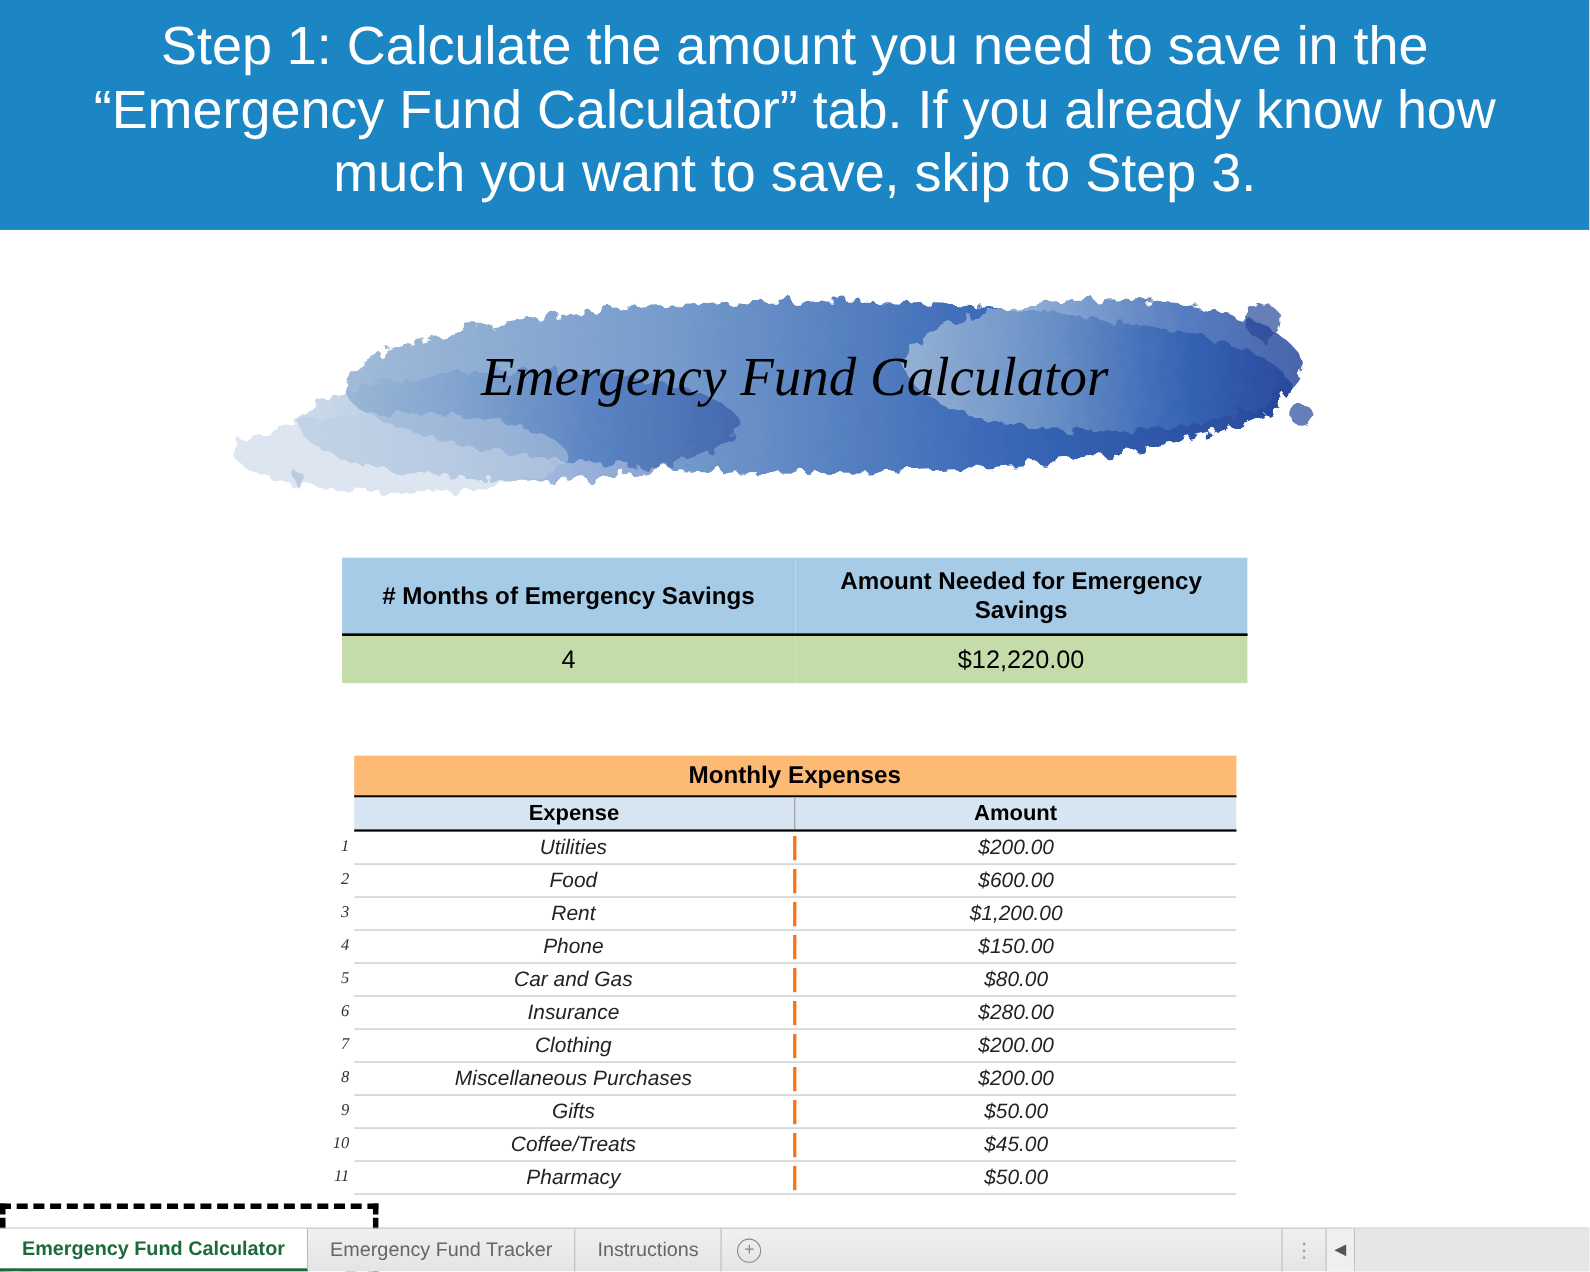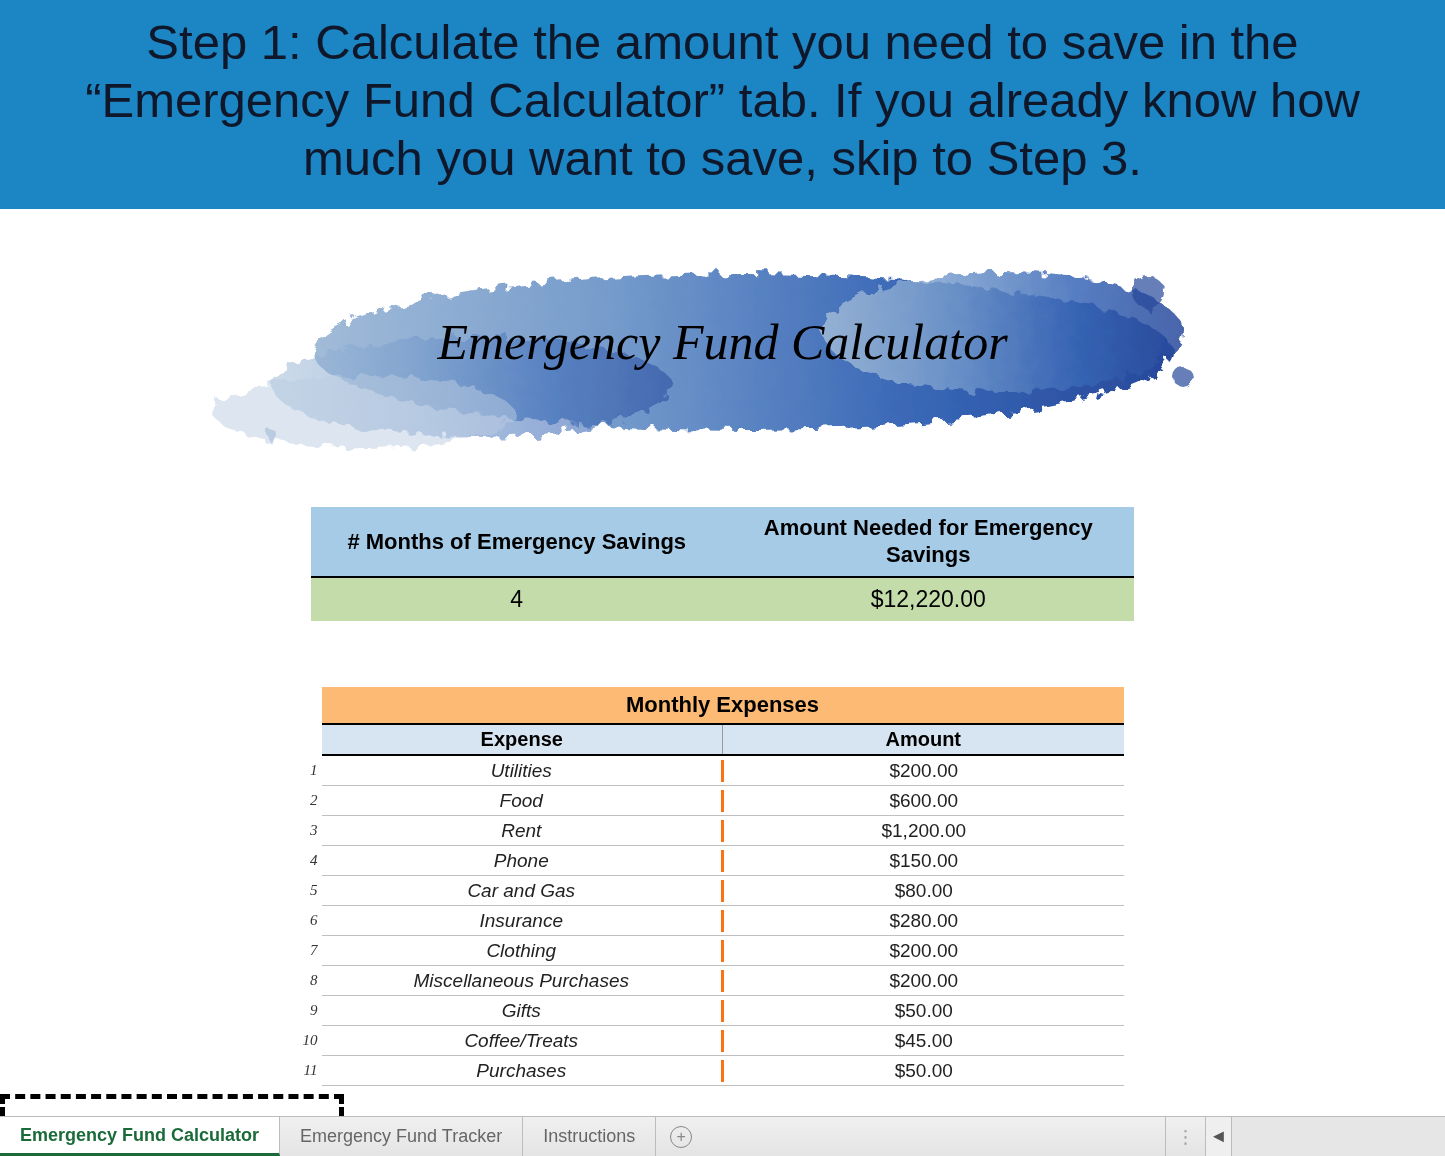--- a/index.html
+++ b/index.html
@@ -6,21 +6,21 @@
   body {
     width: 1445px;
     height: 1156px;
     background: #ffffff;
     font-family: "Segoe UI", Arial, sans-serif;
     overflow: hidden;
     position: relative;
   }
   .header-banner {
     background: #1c85c4;
-    color: #0f172a;
+    color: #ffffff;
     text-align: center;
     padding: 14px 30px 22px;
     font-family: "Century Gothic", "Segoe UI", Arial, sans-serif;
     font-size: 49px;
     line-height: 1.18;
     font-weight: 400;
   }
   .brush-wrap {
     position: relative;
     width: 100%;
@@ -119,20 +119,21 @@
   }
   .exp-row .cell-expense {
     flex: 1;
     text-align: center;
     border-right: 3px solid #f97316;
     font-style: italic;
   }
   .exp-row .cell-amount {
     flex: 1;
     text-align: center;
+    font-style: italic;
   }
 
   .sheet-tab-bar {
     position: absolute;
     left: 0;
     bottom: 0;
     width: 100%;
     height: 40px;
     background: linear-gradient(#f0f0f0, #e4e4e4);
     border-top: 1px solid #bcbcbc;
@@ -319,21 +320,21 @@
         <div class="cell-expense">Gifts</div>
         <div class="cell-amount">$50.00</div>
       </div>
       <div class="exp-row">
         <div class="row-num">10</div>
         <div class="cell-expense">Coffee/Treats</div>
         <div class="cell-amount">$45.00</div>
       </div>
       <div class="exp-row">
         <div class="row-num">11</div>
-        <div class="cell-expense">Purchases</div>
+        <div class="cell-expense">Pharmacy</div>
         <div class="cell-amount">$50.00</div>
       </div>
     </div>
 </div>
 
 <div class="dashed-highlight"></div>
 
 <div class="sheet-tab-bar">
   <div id="tabs-holder" style="display:flex;align-items:stretch;">
       <div class="sheet-tab active">Emergency Fund Calculator</div>

